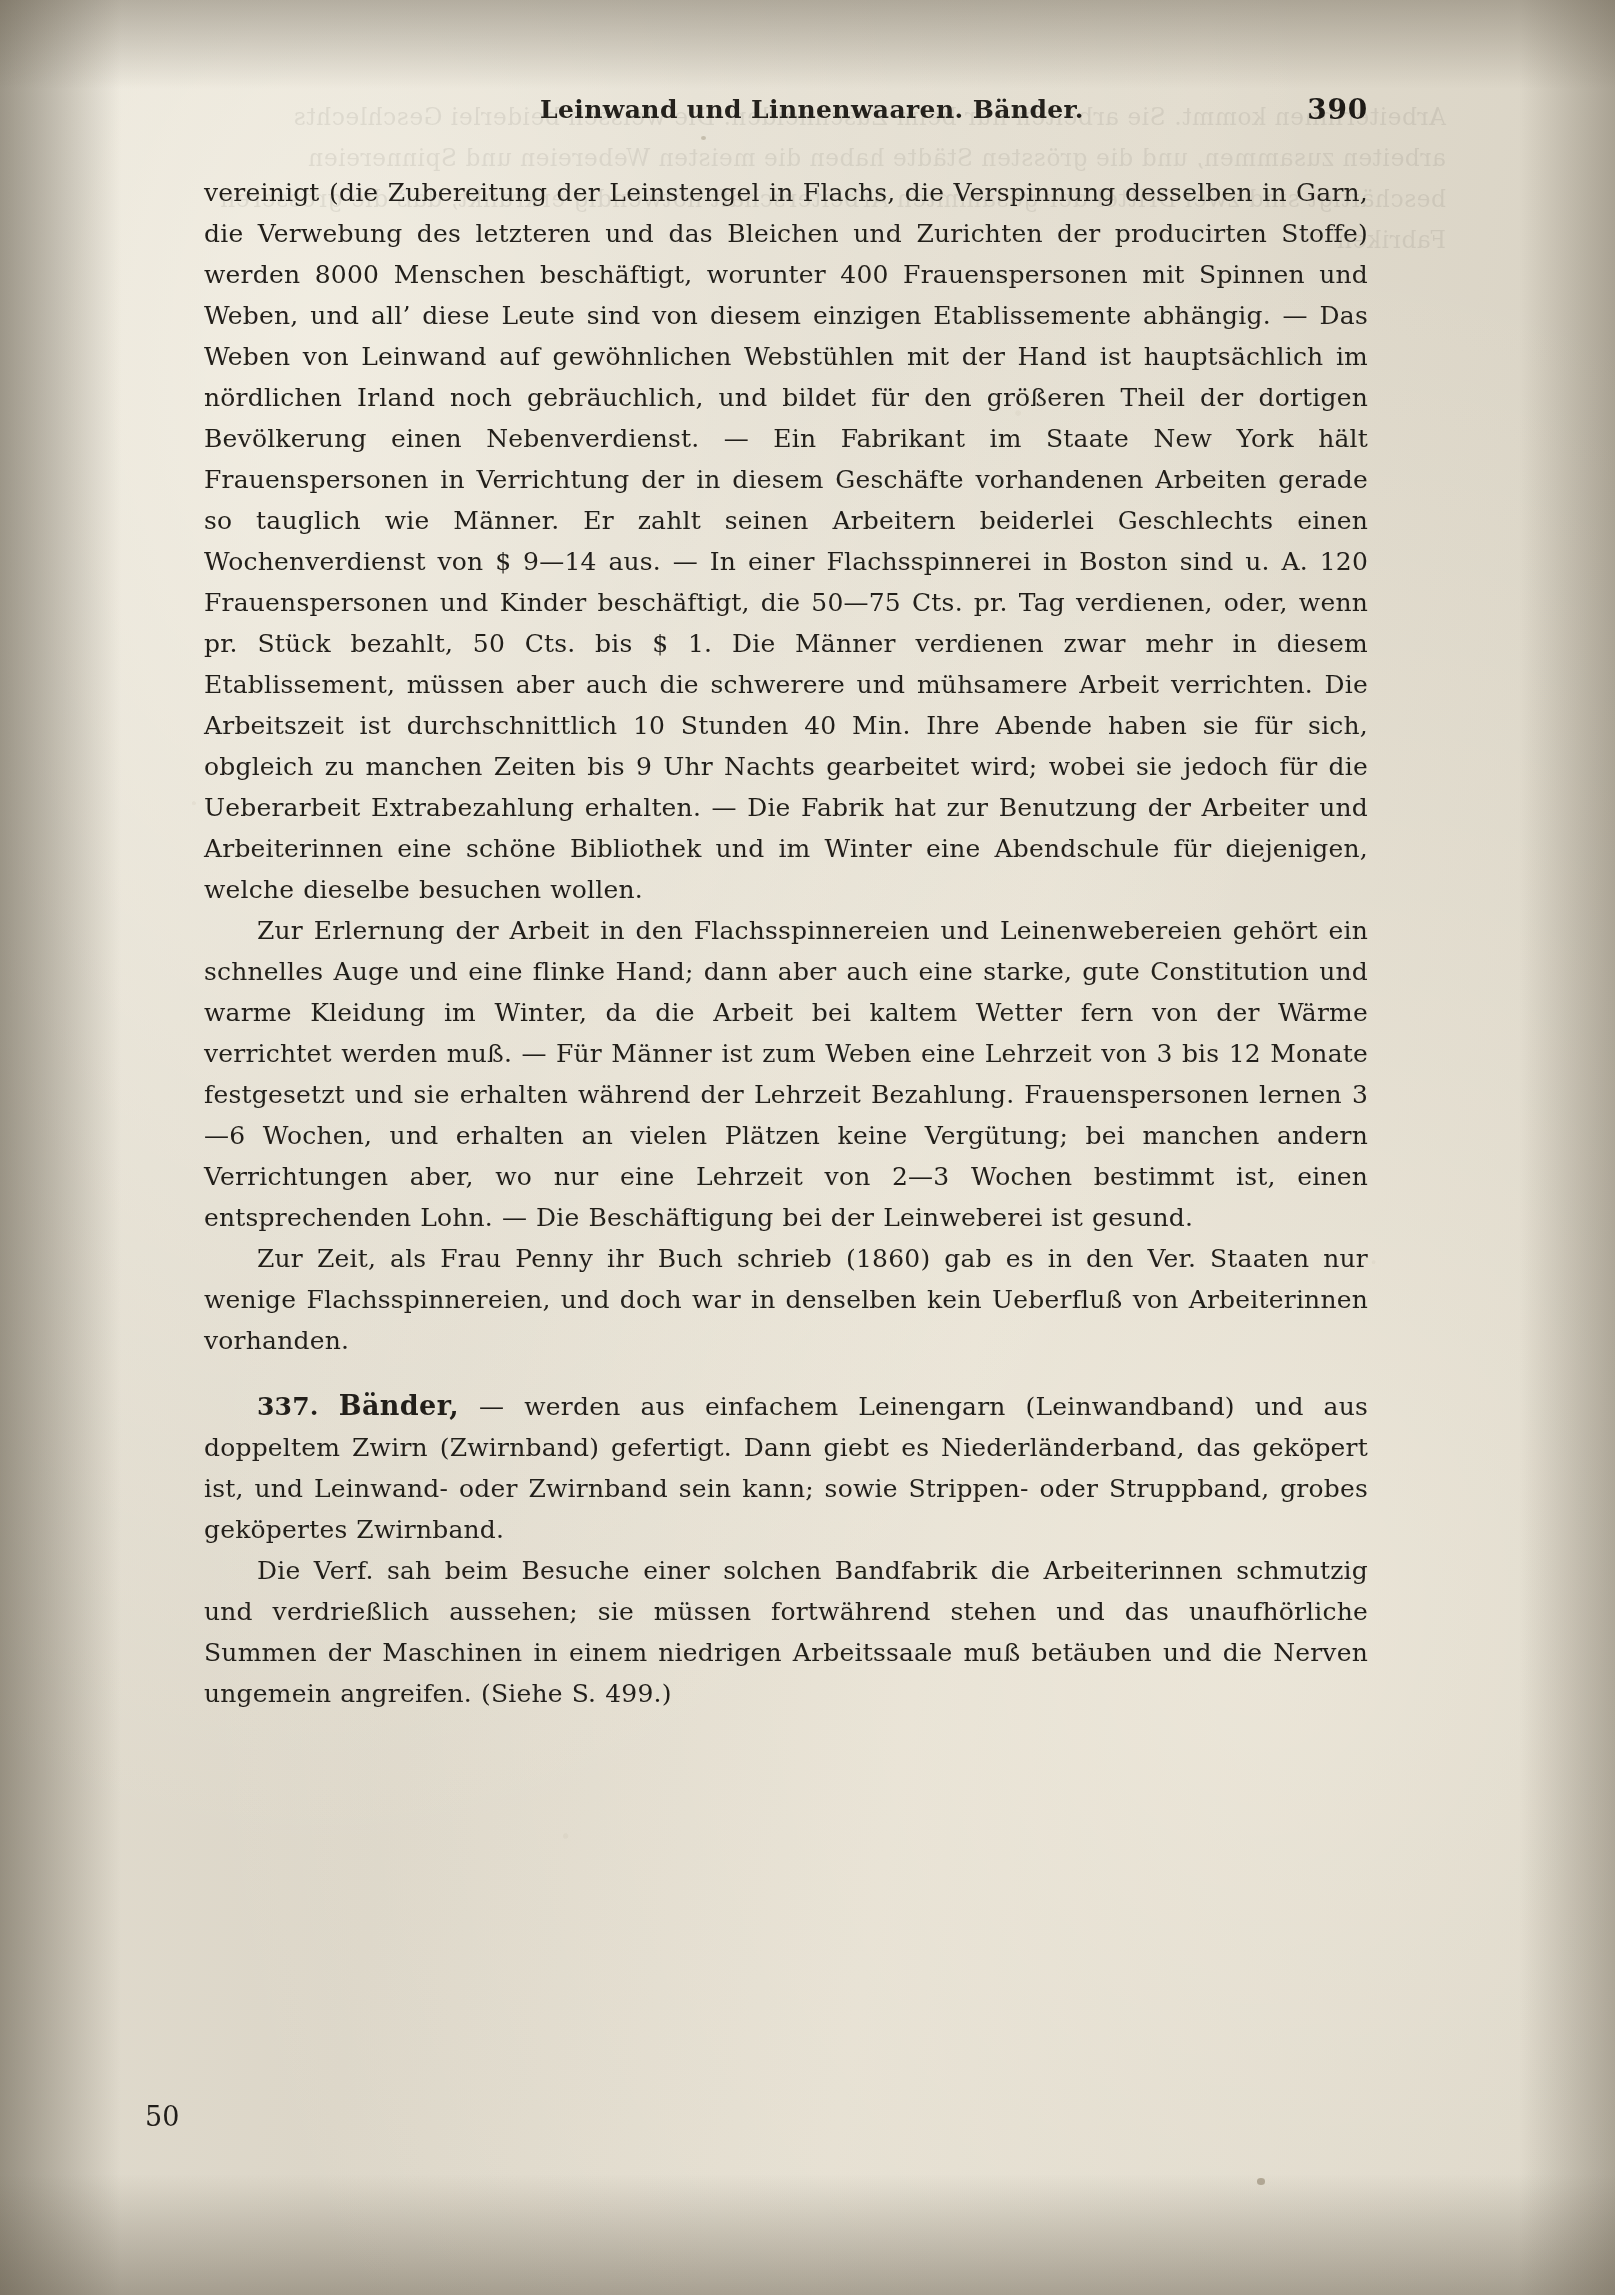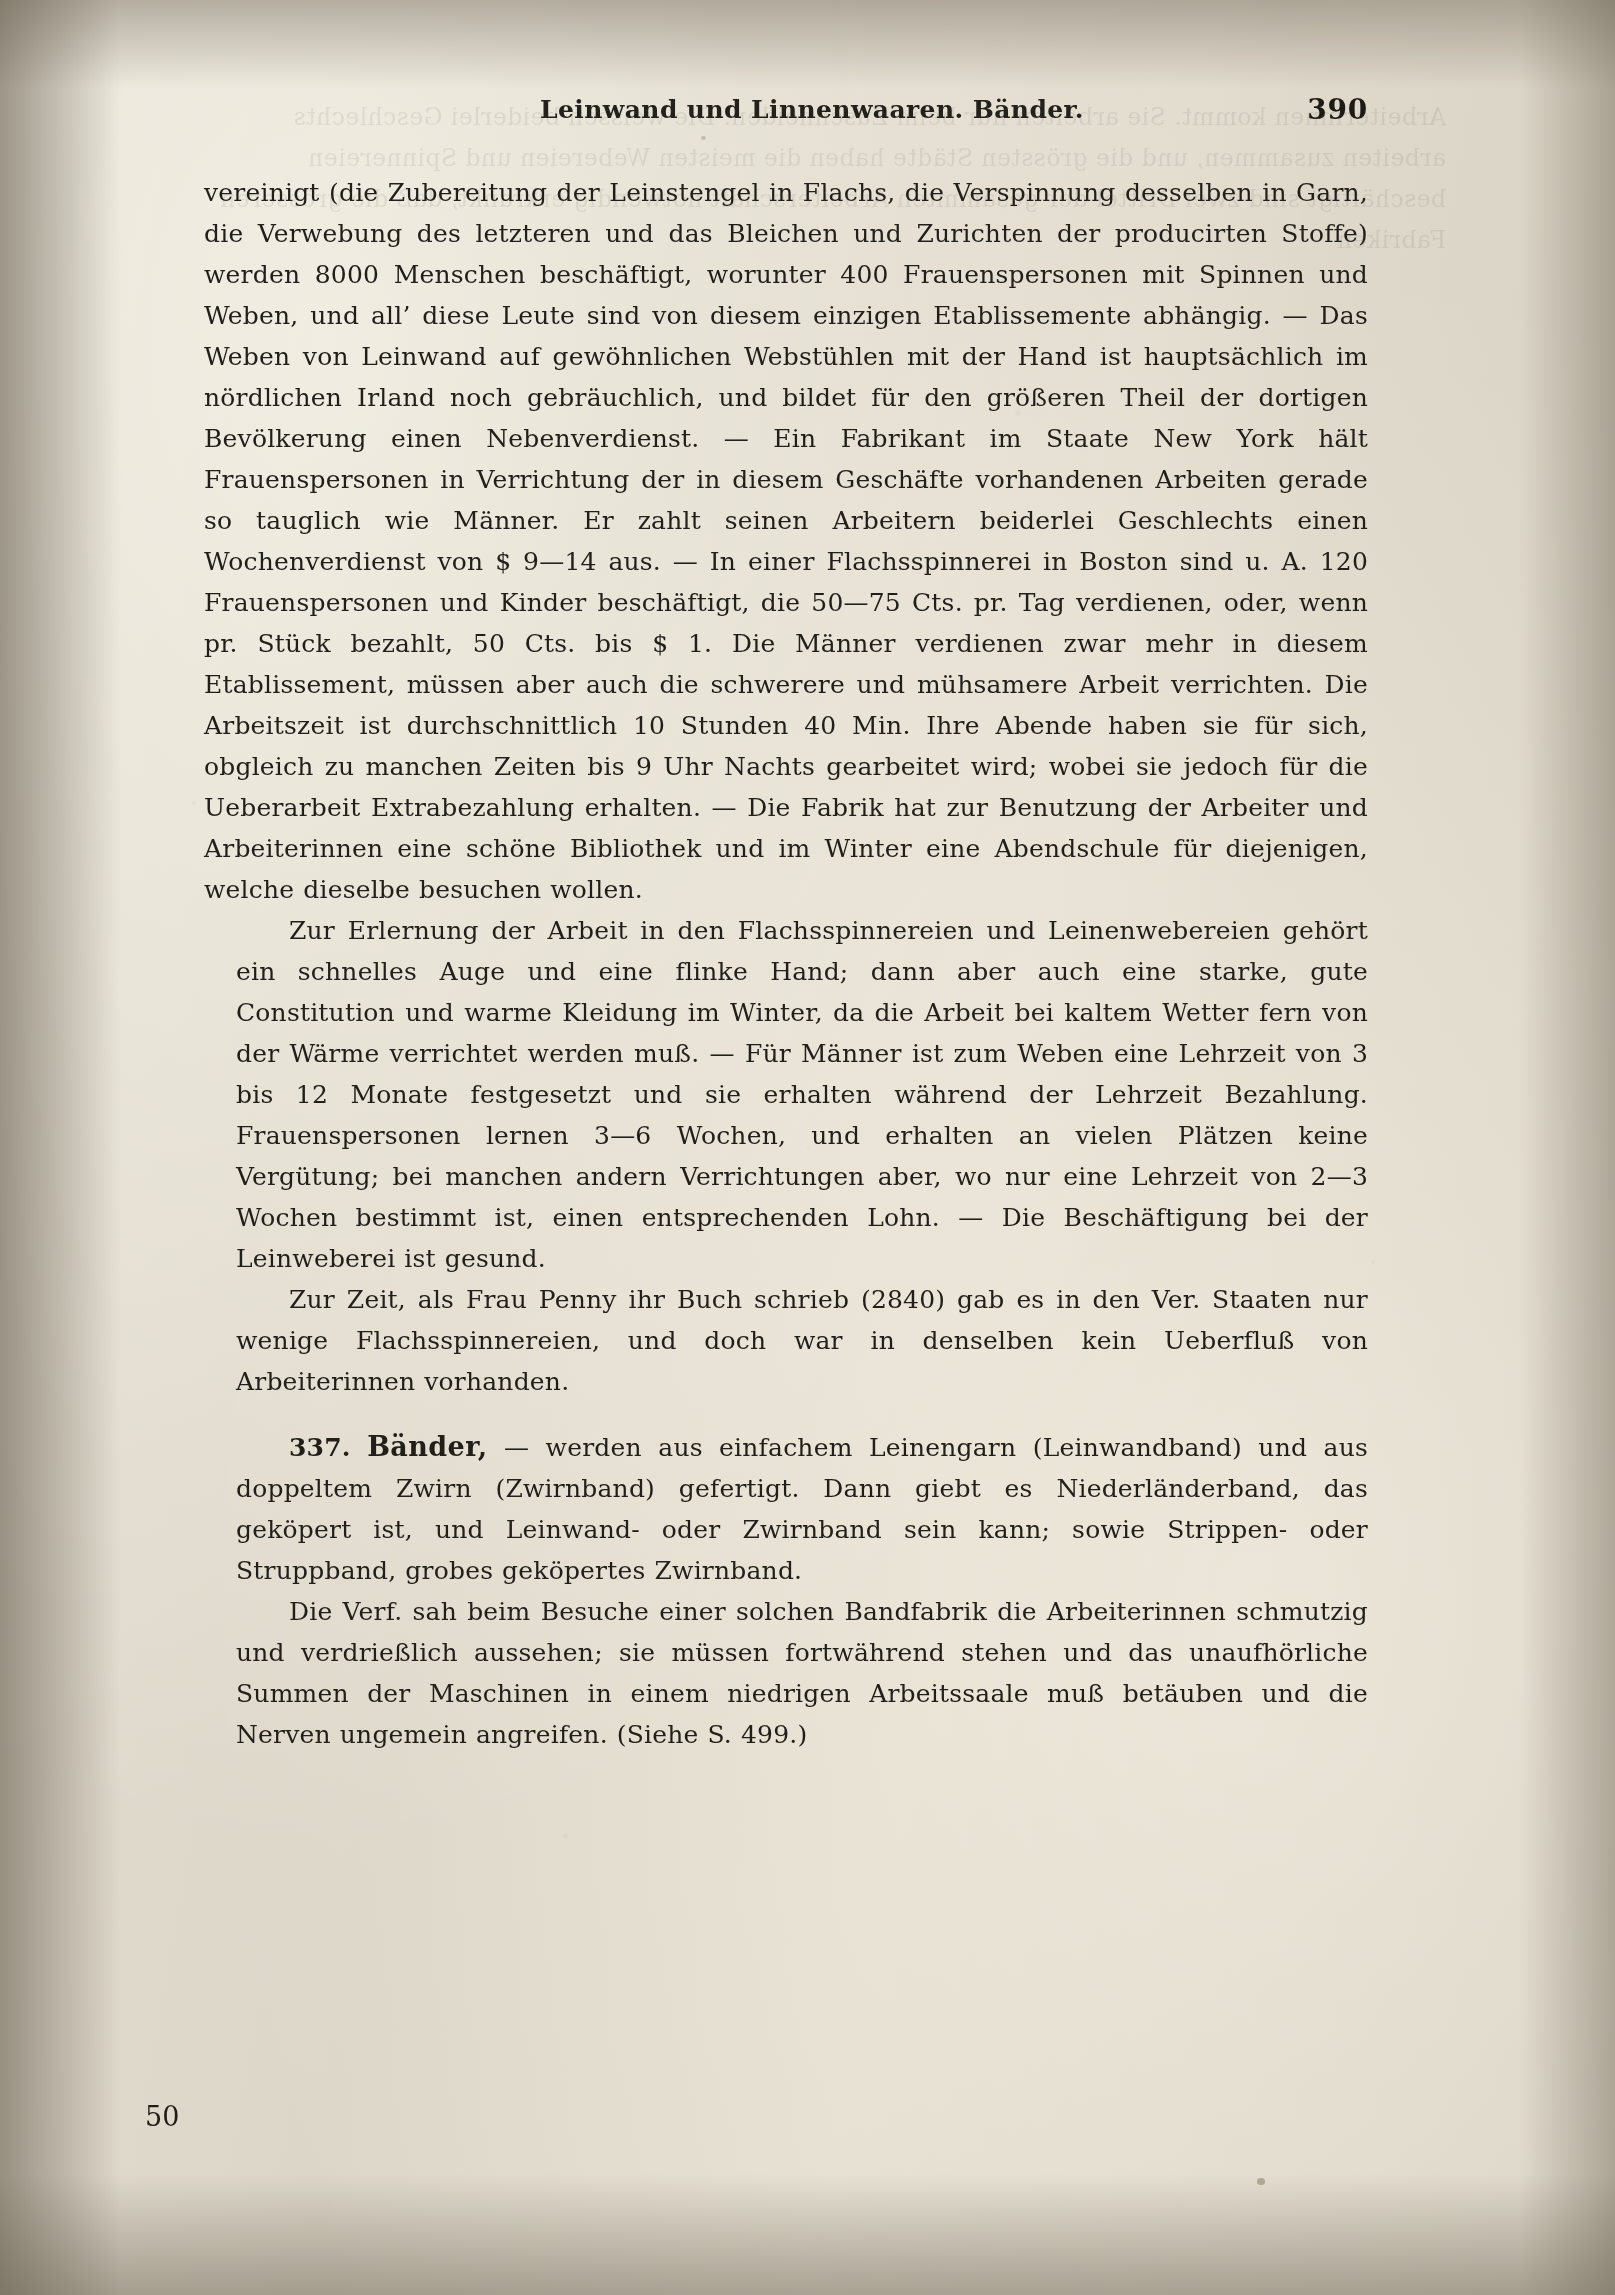--- a/index.html
+++ b/index.html
@@ -120,21 +120,21 @@
     font-size: 25px;
     line-height: 41px;
     color: #221f1a;
     text-align: justify;
     text-align-last: left;
     letter-spacing: 0.2px;
     margin: 0;
     word-spacing: 0.8px;
   }
   .para + .para { margin-top: 0; }
-  .indent { text-indent: 53px; margin-left: 32px; }
+  .indent { text-indent: 53px; }
 
   .secnum {
     font-weight: 700;
   }
   .sechead {
     font-weight: 700;
     font-size: 27px;
     letter-spacing: 0.4px;
   }
 
@@ -173,21 +173,21 @@
 
     <div class="runhead">
       <div class="runhead-title">Leinwand und Linnenwaaren.  Bänder.</div>
       <div class="runhead-folio">390</div>
     </div>
 
     <p class="para">vereinigt (die Zubereitung der Leinstengel in Flachs, die Verspinnung desselben in Garn, die Verwebung des letzteren und das Bleichen und Zurichten der producirten Stoffe) werden 8000 Menschen beschäftigt, worunter 400 Frauenspersonen mit Spinnen und Weben, und all’ diese Leute sind von diesem einzigen Etablissemente abhängig. — Das Weben von Leinwand auf gewöhnlichen Webstühlen mit der Hand ist hauptsächlich im nördlichen Irland noch gebräuchlich, und bildet für den größeren Theil der dortigen Bevölkerung einen Nebenverdienst. — Ein Fabrikant im Staate New York hält Frauenspersonen in Verrichtung der in diesem Geschäfte vorhandenen Arbeiten gerade so tauglich wie Männer. Er zahlt seinen Arbeitern beiderlei Geschlechts einen Wochenverdienst von $ 9—14 aus. — In einer Flachsspinnerei in Boston sind u. A. 120 Frauenspersonen und Kinder beschäftigt, die 50—75 Cts. pr. Tag verdienen, oder, wenn pr. Stück bezahlt, 50 Cts. bis $ 1. Die Männer verdienen zwar mehr in diesem Etablissement, müssen aber auch die schwerere und mühsamere Arbeit verrichten. Die Arbeitszeit ist durchschnittlich 10 Stunden 40 Min. Ihre Abende haben sie für sich, obgleich zu manchen Zeiten bis 9 Uhr Nachts gearbeitet wird; wobei sie jedoch für die Ueberarbeit Extrabezahlung erhalten. — Die Fabrik hat zur Benutzung der Arbeiter und Arbeiterinnen eine schöne Bibliothek und im Winter eine Abendschule für diejenigen, welche dieselbe besuchen wollen.</p>
 
     <p class="para indent">Zur Erlernung der Arbeit in den Flachsspinnereien und Leinenwebereien gehört ein schnelles Auge und eine flinke Hand; dann aber auch eine starke, gute Constitution und warme Kleidung im Winter, da die Arbeit bei kaltem Wetter fern von der Wärme verrichtet werden muß. — Für Männer ist zum Weben eine Lehrzeit von 3 bis 12 Monate festgesetzt und sie erhalten während der Lehrzeit Bezahlung. Frauenspersonen lernen 3—6 Wochen, und erhalten an vielen Plätzen keine Vergütung; bei manchen andern Verrichtungen aber, wo nur eine Lehrzeit von 2—3 Wochen bestimmt ist, einen entsprechenden Lohn. — Die Beschäftigung bei der Leinweberei ist gesund.</p>
 
-    <p class="para indent">Zur Zeit, als Frau Penny ihr Buch schrieb (2840) gab es in den Ver. Staaten nur wenige Flachsspinnereien, und doch war in denselben kein Ueberfluß von Arbeiterinnen vorhanden.</p>
+    <p class="para indent">Zur Zeit, als Frau Penny ihr Buch schrieb (1860) gab es in den Ver. Staaten nur wenige Flachsspinnereien, und doch war in denselben kein Ueberfluß von Arbeiterinnen vorhanden.</p>
 
     <div class="gap"></div>
 
     <p class="para indent"><span class="secnum">337.</span> <span class="sechead">Bänder,</span> <span>— werden aus einfachem Leinengarn (Leinwandband) und aus doppeltem Zwirn (Zwirnband) gefertigt. Dann giebt es Niederländerband, das geköpert ist, und Leinwand- oder Zwirnband sein kann; sowie Strippen- oder Struppband, grobes geköpertes Zwirnband.</span></p>
 
     <p class="para indent">Die Verf. sah beim Besuche einer solchen Bandfabrik die Arbeiterinnen schmutzig und verdrießlich aussehen; sie müssen fortwährend stehen und das unaufhörliche Summen der Maschinen in einem niedrigen Arbeitssaale muß betäuben und die Nerven ungemein angreifen. (Siehe S. 499.)</p>
 
   </div>
 
   <div class="signature">50</div>

